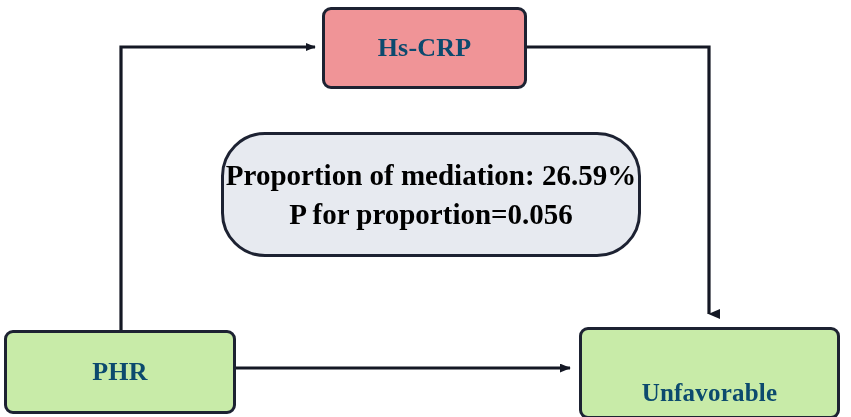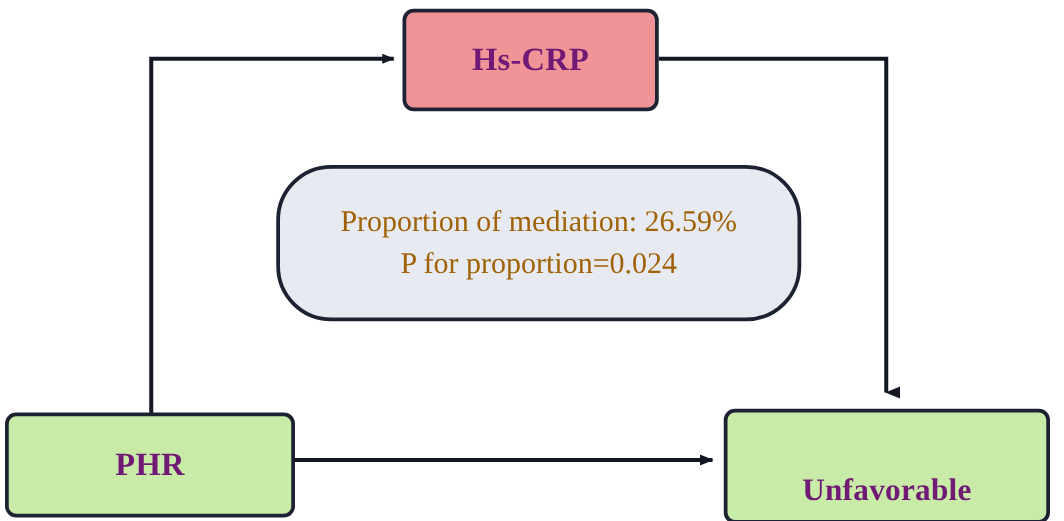--- a/index.html
+++ b/index.html
@@ -27,21 +27,21 @@
     box-sizing: border-box;
     border: 3px solid #1d2232;
     display: flex;
     align-items: center;
     justify-content: center;
     text-align: center;
     z-index: 2;
   }
   .node-label {
     font-weight: bold;
-    color: #701a75;
+    color: #0c4a6e;
     line-height: 1.18;
     letter-spacing: 0.2px;
   }
   #node-hscrp {
     left: 322px;
     top: 7px;
     width: 205px;
     height: 82px;
     border-radius: 9px;
     background: #f09497;
@@ -68,24 +68,24 @@
   #node-mediation {
     left: 221px;
     top: 132px;
     width: 420px;
     height: 125px;
     border-radius: 44px;
     background: #e7eaf0;
     flex-direction: column;
   }
   #node-mediation .med-line {
-    font-size: 24px;
-    color: #a16207;
+    font-size: 29px;
+    color: #000000;
     line-height: 1.34;
-    font-weight: normal;
+    font-weight: bold;
     white-space: nowrap;
   }
 </style>
 </head>
 <body>
 
 <div id="diagram-root">
 
   <svg id="edge-layer" viewBox="0 0 851 417" width="851" height="417" xmlns="http://www.w3.org/2000/svg">
     <defs>
@@ -112,21 +112,21 @@
       <path d="M236,368 L570,368" fill="none" stroke="#141824" stroke-width="3.2" stroke-linecap="butt" marker-end="url(#arrow-right2)"></path>
     </g>
   </svg>
 
   <div class="node" id="node-hscrp">
     <span class="node-label">Hs-CRP</span>
   </div>
 
   <div class="node" id="node-mediation">
     <span class="med-line">Proportion of mediation: 26.59%</span>
-    <span class="med-line">P for proportion=0.024</span>
+    <span class="med-line">P for proportion=0.056</span>
   </div>
 
   <div class="node" id="node-phr">
     <span class="node-label">PHR</span>
   </div>
 
   <div class="node" id="node-outcome">
     <span class="node-label">
       <span>Unfavorable</span><br>
     </span>

